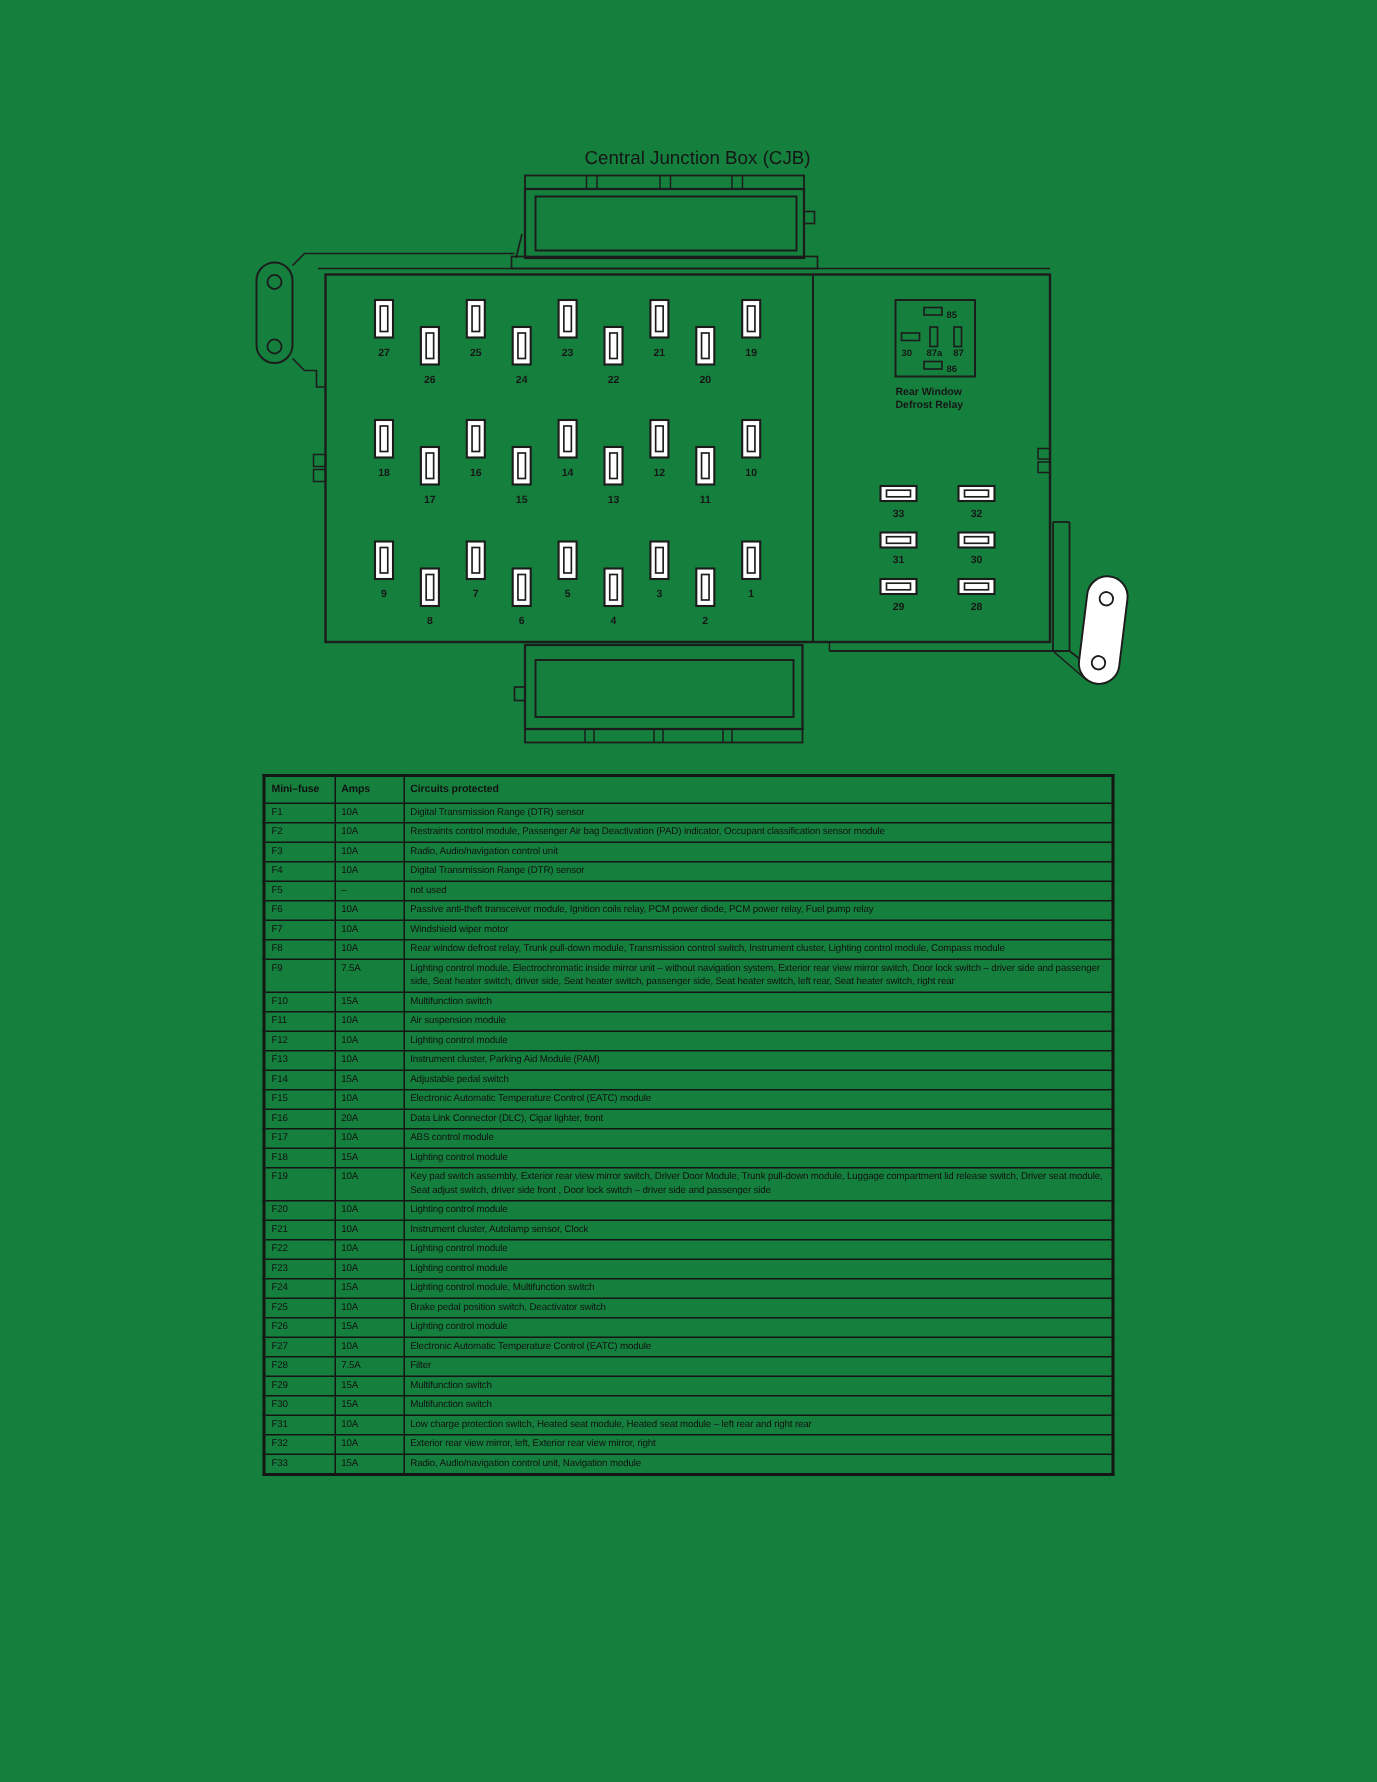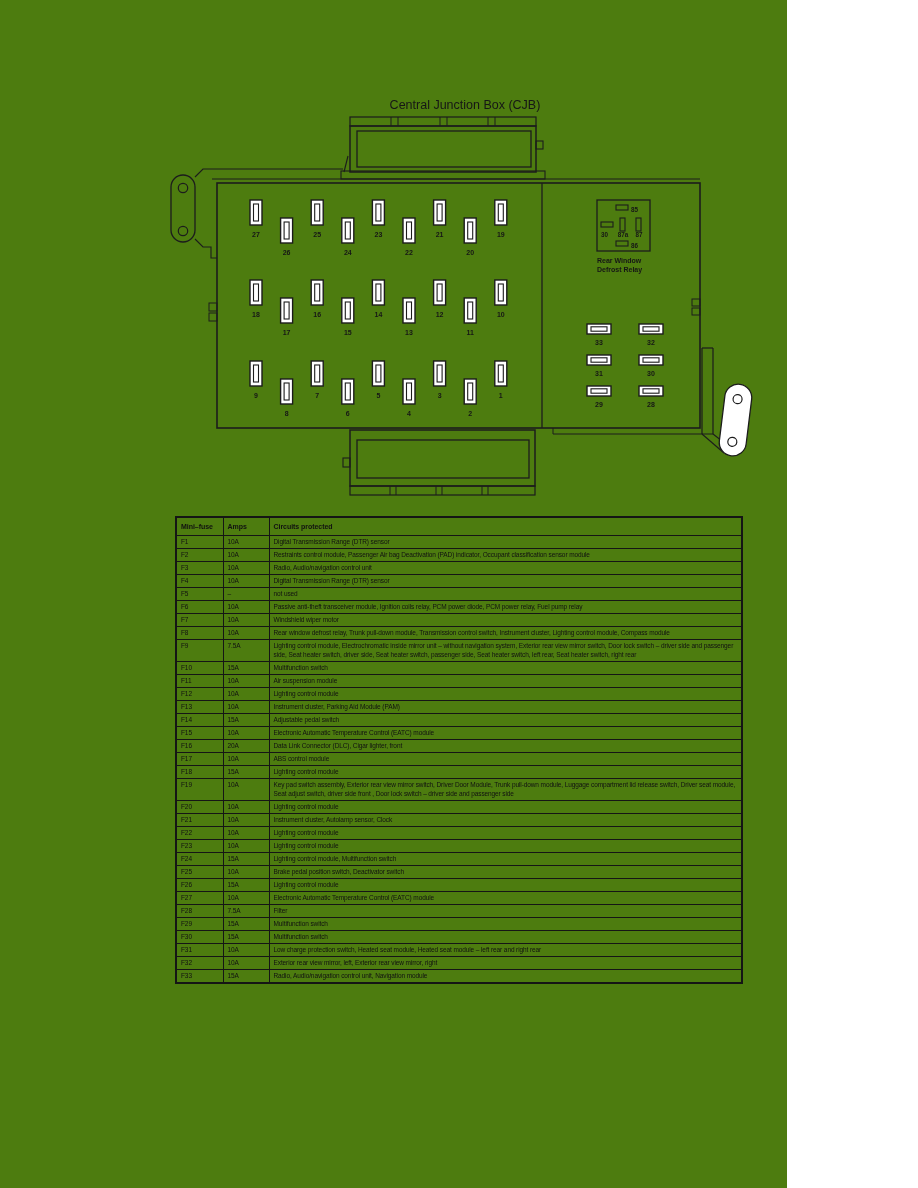--- a/index.html
+++ b/index.html
@@ -1,16 +1,16 @@
 <!DOCTYPE html>
 <html><head>
 <meta charset="utf-8">
 <style>
   html,body{margin:0;padding:0;background:#fff;}
-  .page{position:relative;width:787px;height:1188px;background:#4d7c0f;overflow:hidden;
+  .page{position:relative;width:918px;height:1188px;background:#15803d;overflow:hidden;
         font-family:"Liberation Sans",sans-serif;color:#111;}
   .diagram{position:absolute;left:0;top:0;}
   .diagram text{font-family:"Liberation Sans",sans-serif;fill:#161616;}
   .diagram .ln{stroke:#1c1c1c;fill:none;}
   .diagram .fillw{fill:#ffffff;}
   .title-text{font-size:12.5px;}
   .pin-label{font-size:6.3px;font-weight:bold;}
   .relay-caption{font-size:7px;font-weight:bold;}
   .fuse-num{font-size:7px;font-weight:600;}
   table.fuse-table{position:absolute;left:175px;top:516px;width:568px;

